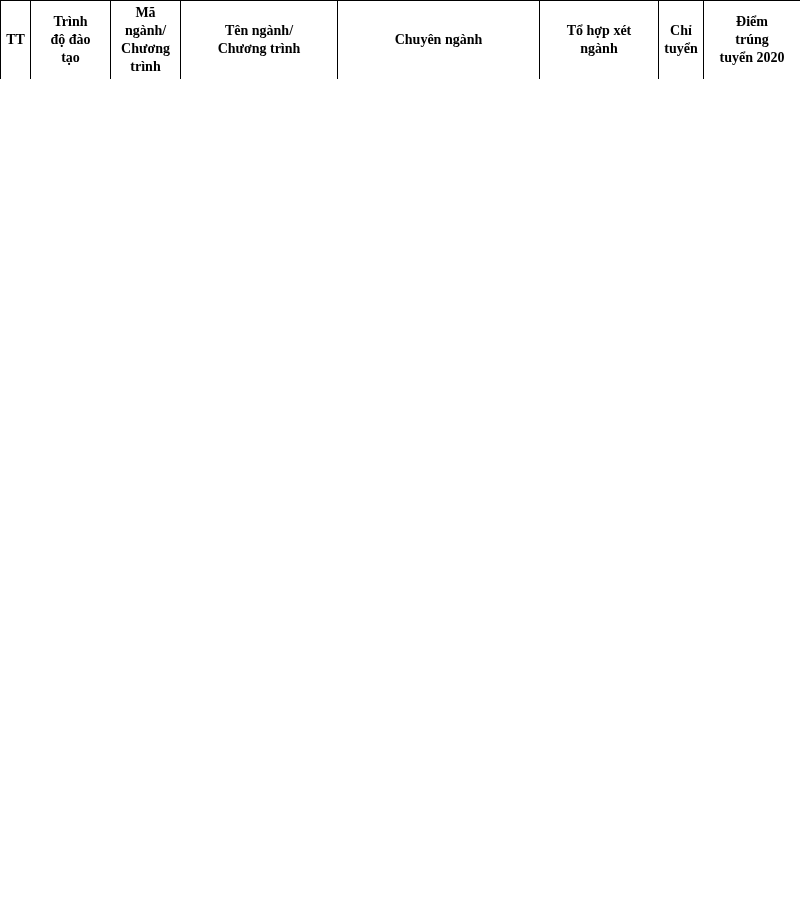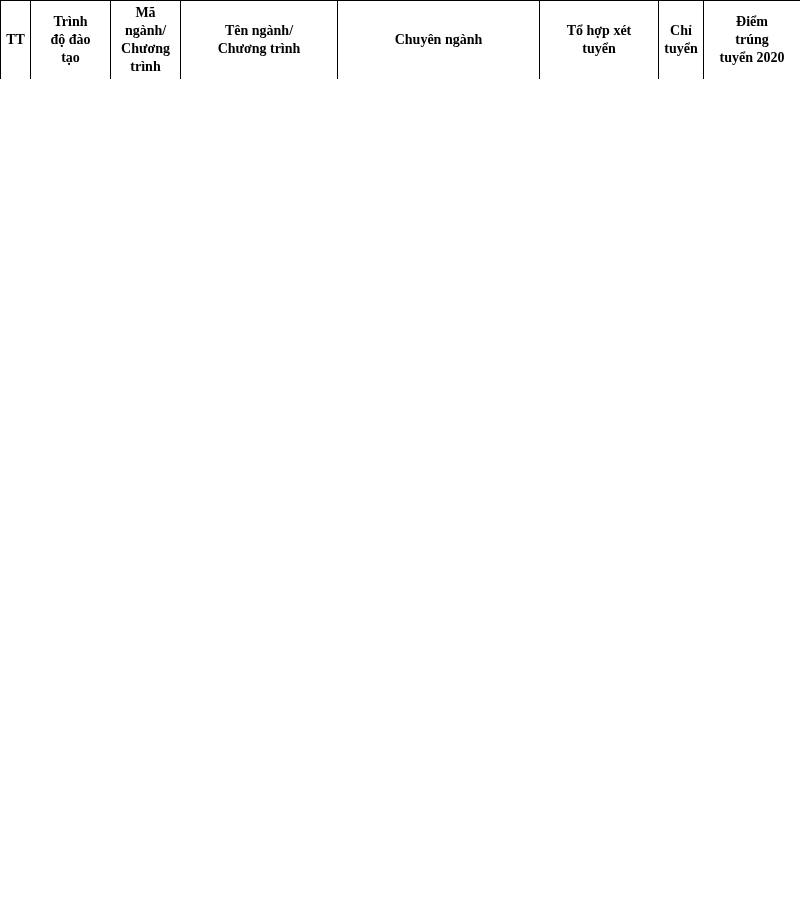--- a/index.html
+++ b/index.html
@@ -55,21 +55,21 @@
 độ đào
 tạo</th>
         <th>Mã
 ngành/
 Chương
 trình</th>
         <th>Tên ngành/
 Chương trình</th>
         <th>Chuyên ngành</th>
         <th>Tổ hợp xét
-tuyển</th>
+ngành</th>
         <th>Chỉ
 tuyển</th>
         <th>Điểm
 trúng
 tuyển 2020</th>
       </tr>
   </thead>
   <tbody id="table-body">
       <tr></tr>
       <tr></tr>

